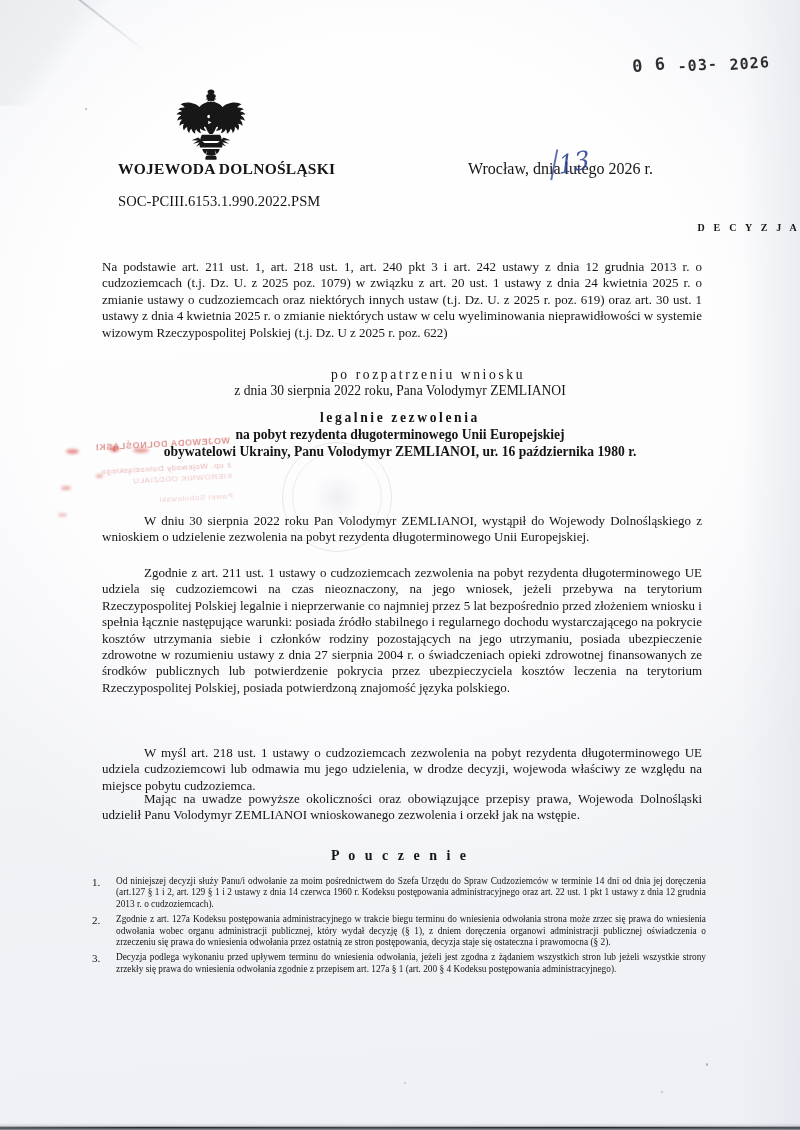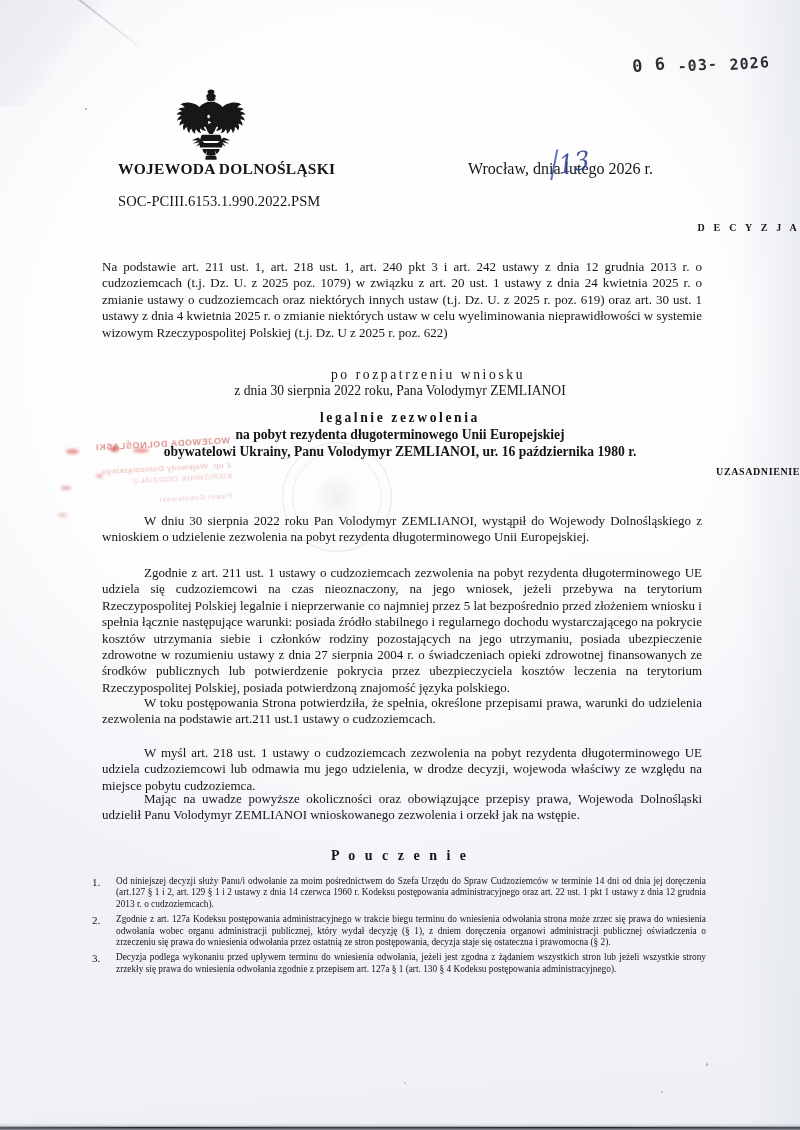--- a/index.html
+++ b/index.html
@@ -324,42 +324,40 @@
     <div class="l3">KIEROWNIK ODDZIAŁU</div>
     <div class="l4">Paweł Sobolewski</div>
   </div>
   <div class="red-splotch" style="left:66px;  top:449px; width:13px; height:5px; opacity:.55;"></div>
   <div class="red-splotch" style="left:110px; top:446px; width:9px;  height:6px; opacity:.62;"></div>
   <div class="red-splotch" style="left:133px; top:448px; width:16px; height:5px; opacity:.48;"></div>
   <div class="red-splotch" style="left:61px;  top:486px; width:10px; height:4px; opacity:.42;"></div>
   <div class="red-splotch" style="left:96px;  top:474px; width:7px;  height:4px; opacity:.40;"></div>
   <div class="red-splotch" style="left:58px;  top:513px; width:9px;  height:4px; opacity:.30;"></div>
 
-  <div class="doc-heading" style="top:466px; letter-spacing:.6px;">UZASADNIENIE</div>
 
   <div class="para indent" style="top:494px;">W dniu 30 sierpnia 2022 roku Pan Volodymyr ZEMLIANOI, wystąpił do Wojewody Dolnośląskiego z wnioskiem o udzielenie zezwolenia na pobyt rezydenta długoterminowego Unii Europejskiej.</div>
   <div class="para indent" style="top:546px;">Zgodnie z art. 211 ust. 1 ustawy o cudzoziemcach zezwolenia na pobyt rezydenta długoterminowego UE udziela się cudzoziemcowi na czas nieoznaczony, na jego wniosek, jeżeli przebywa na terytorium Rzeczypospolitej Polskiej legalnie i nieprzerwanie co najmniej przez 5 lat bezpośrednio przed złożeniem wniosku i spełnia łącznie następujące warunki: posiada źródło stabilnego i regularnego dochodu wystarczającego na pokrycie kosztów utrzymania siebie i członków rodziny pozostających na jego utrzymaniu, posiada ubezpieczenie zdrowotne w rozumieniu ustawy z dnia 27 sierpnia 2004 r. o świadczeniach opieki zdrowotnej finansowanych ze środków publicznych lub potwierdzenie pokrycia przez ubezpieczyciela kosztów leczenia na terytorium Rzeczypospolitej Polskiej, posiada potwierdzoną znajomość języka polskiego.</div>
-  <div class="para indent" style="top:676px;">W toku postępowania Strona potwierdziła, że spełnia, określone przepisami prawa, warunki do udzielenia zezwolenia na podstawie art.211 ust.1 ustawy o cudzoziemcach.</div>
   <div class="para indent" style="top:726px;">W myśl art. 218 ust. 1 ustawy o cudzoziemcach zezwolenia na pobyt rezydenta długoterminowego UE udziela cudzoziemcowi lub odmawia mu jego udzielenia, w drodze decyzji, wojewoda właściwy ze względu na miejsce pobytu cudzoziemca.</div>
   <div class="para indent" style="top:772px;">Mając na uwadze powyższe okoliczności oraz obowiązujące przepisy prawa, Wojewoda Dolnośląski udzielił Panu Volodymyr ZEMLIANOI wnioskowanego zezwolenia i orzekł jak na wstępie.</div>
 
   <div class="pouczenie-title" style="top:848px;">P o u c z e n i e</div>
 
   <div class="notes" id="instruction-list" style="top:876px;">
       <div class="note-item">
         <div class="note-num">1.</div>
         <div class="note-text">Od niniejszej decyzji służy Panu/i odwołanie za moim pośrednictwem do Szefa Urzędu do Spraw Cudzoziemców w terminie 14 dni od dnia jej doręczenia (art.127 § 1 i 2, art. 129 § 1 i 2 ustawy z dnia 14 czerwca 1960 r. Kodeksu postępowania administracyjnego oraz art. 22 ust. 1 pkt 1 ustawy z dnia 12 grudnia 2013 r. o cudzoziemcach).</div>
       </div>
       <div class="note-item">
         <div class="note-num">2.</div>
         <div class="note-text">Zgodnie z art. 127a Kodeksu postępowania administracyjnego w trakcie biegu terminu do wniesienia odwołania strona może zrzec się prawa do wniesienia odwołania wobec organu administracji publicznej, który wydał decyzję (§ 1), z dniem doręczenia organowi administracji publicznej oświadczenia o zrzeczeniu się prawa do wniesienia odwołania przez ostatnią ze stron postępowania, decyzja staje się ostateczna i prawomocna (§ 2).</div>
       </div>
       <div class="note-item">
         <div class="note-num">3.</div>
-        <div class="note-text">Decyzja podlega wykonaniu przed upływem terminu do wniesienia odwołania, jeżeli jest zgodna z żądaniem wszystkich stron lub jeżeli wszystkie strony zrzekły się prawa do wniesienia odwołania zgodnie z przepisem art. 127a  §  1 (art. 130 § 4 Kodeksu postępowania administracyjnego).</div>
+        <div class="note-text">Decyzja podlega wykonaniu przed upływem terminu do wniesienia odwołania, jeżeli jest zgodna z żądaniem wszystkich stron lub jeżeli wszystkie strony zrzekły się prawa do wniesienia odwołania zgodnie z przepisem art. 127a  §  1 (art. 200 § 4 Kodeksu postępowania administracyjnego).</div>
       </div>
     </div>
 
   <div class="speck" style="left:85px;  top:108px; width:2px; height:2px;"></div>
   <div class="speck" style="left:706px; top:1063px; width:2px; height:3px;"></div>
   <div class="speck" style="left:661px; top:1091px; width:2px; height:2px; opacity:.4;"></div>
   <div class="speck" style="left:404px; top:1082px; width:2px; height:2px; opacity:.35;"></div>
 
   <div class="bottom-edge"></div>
 </div>

